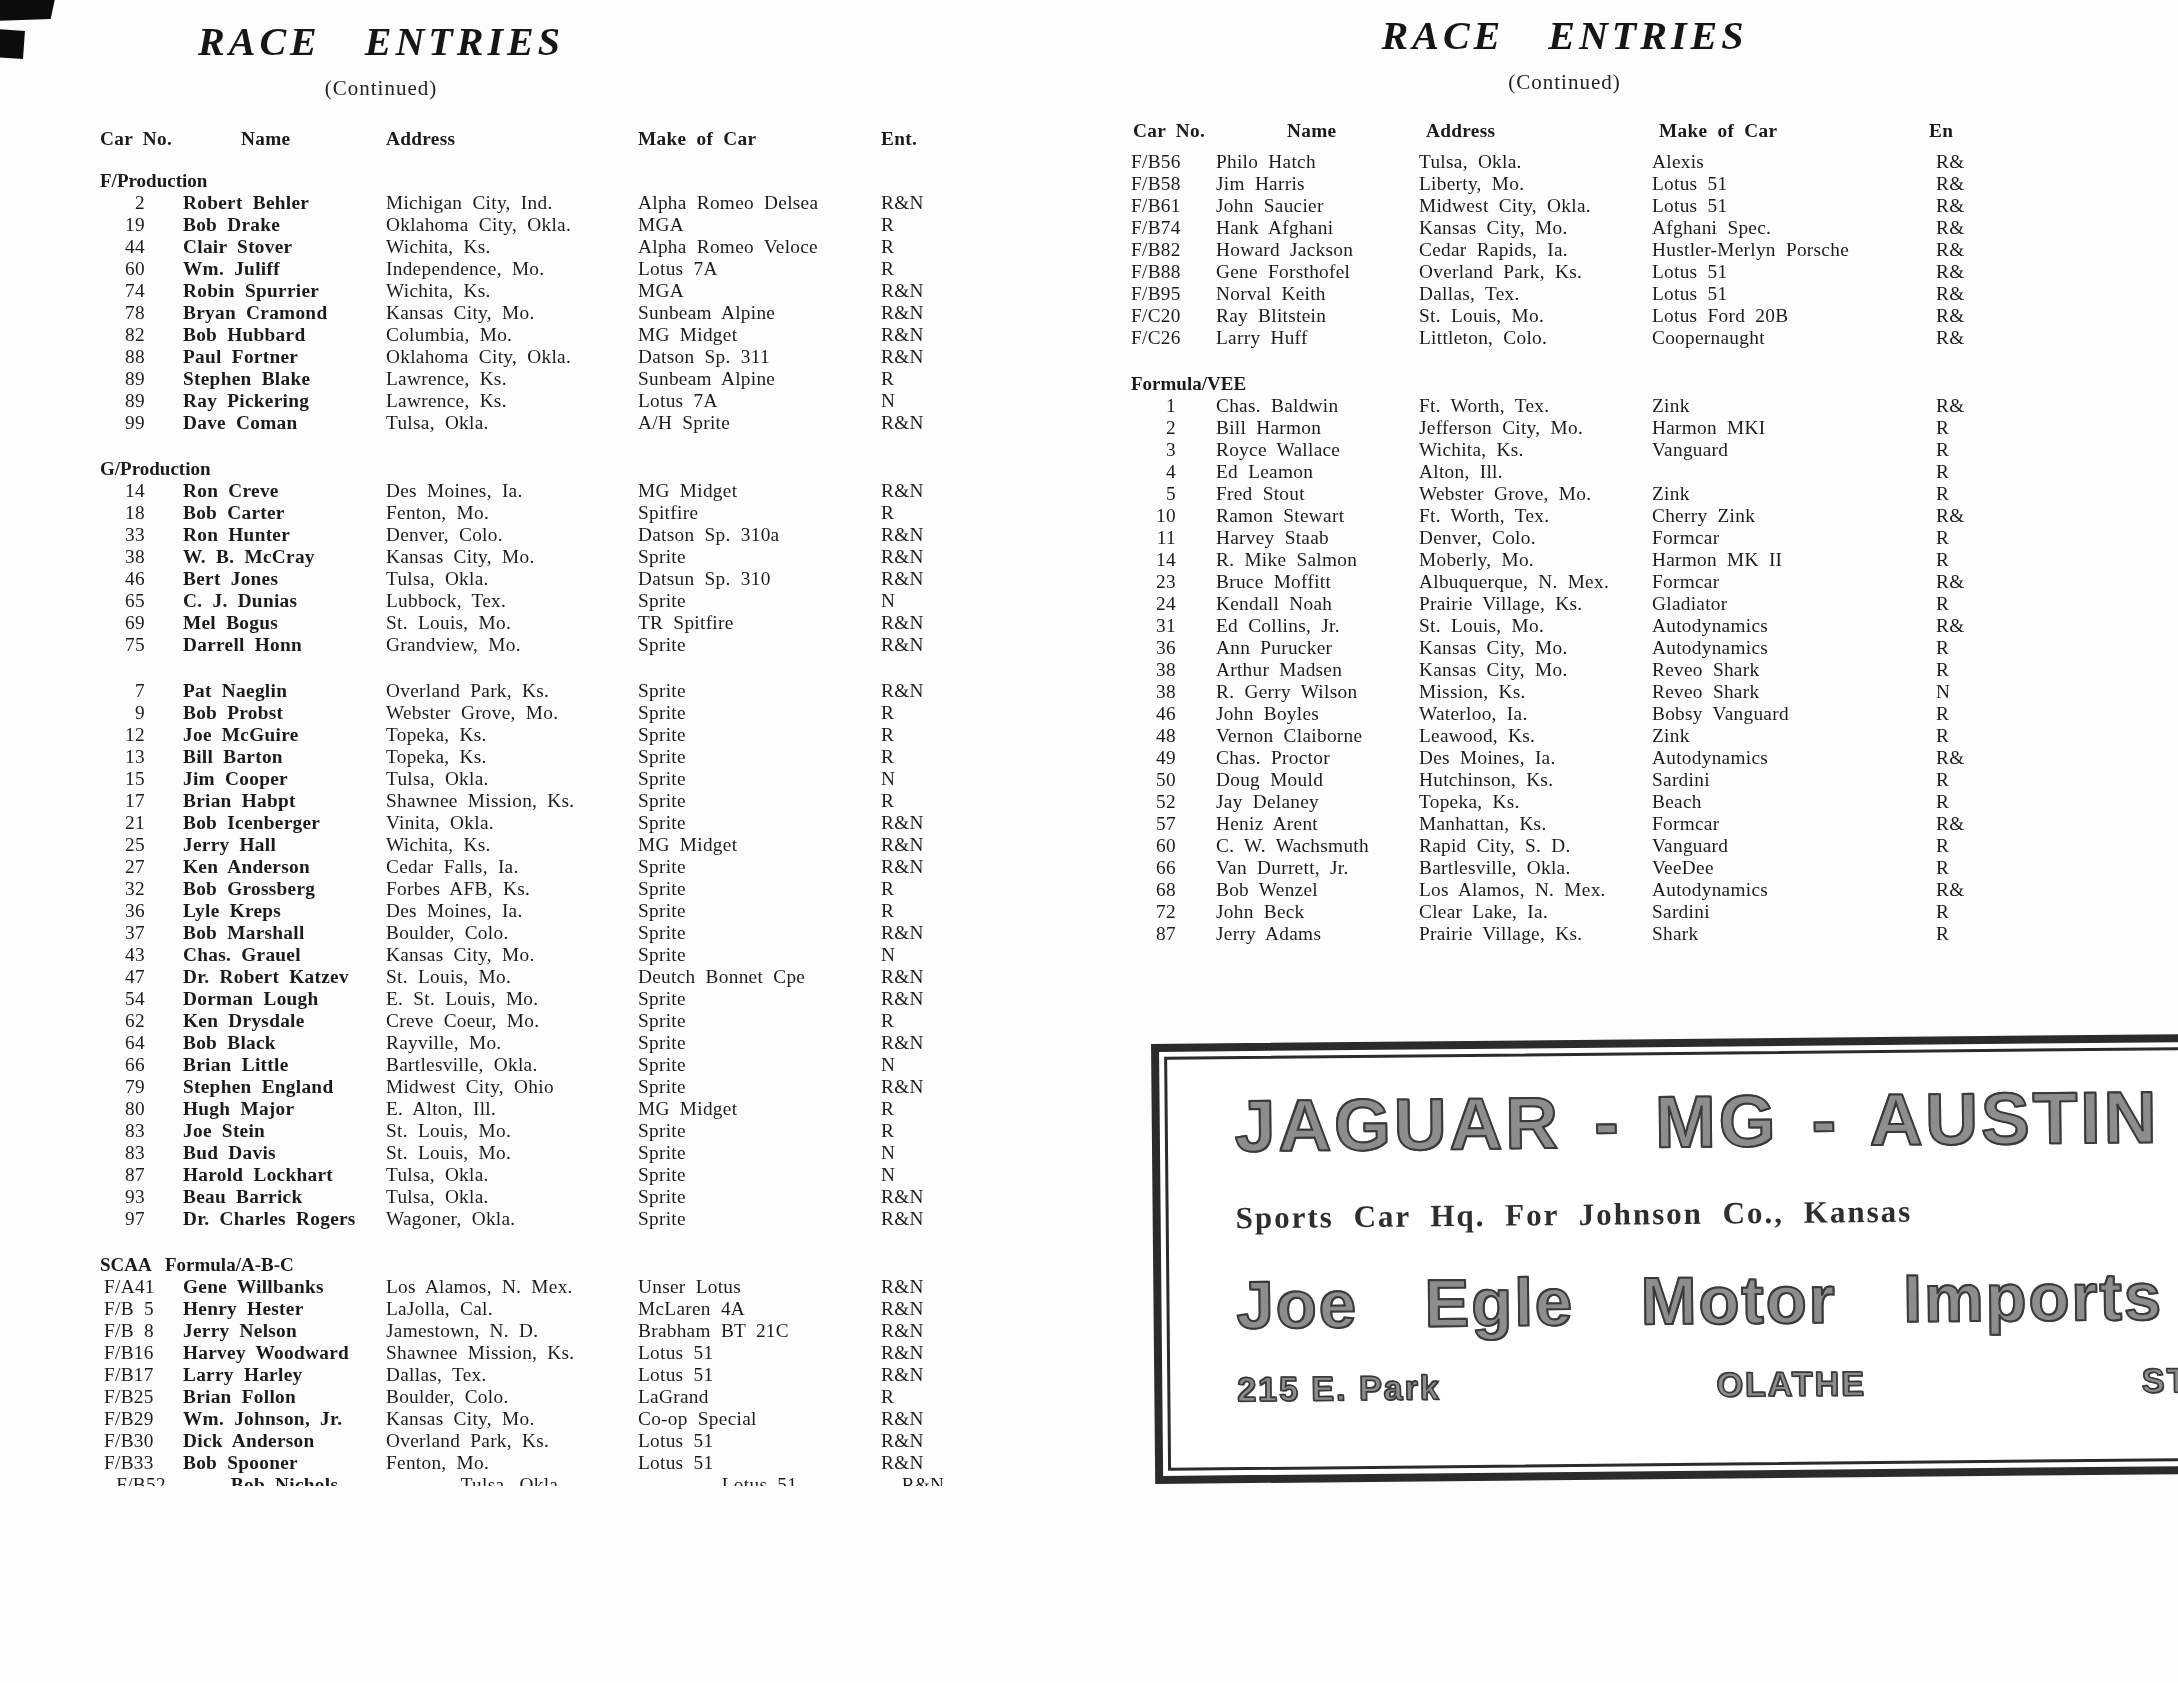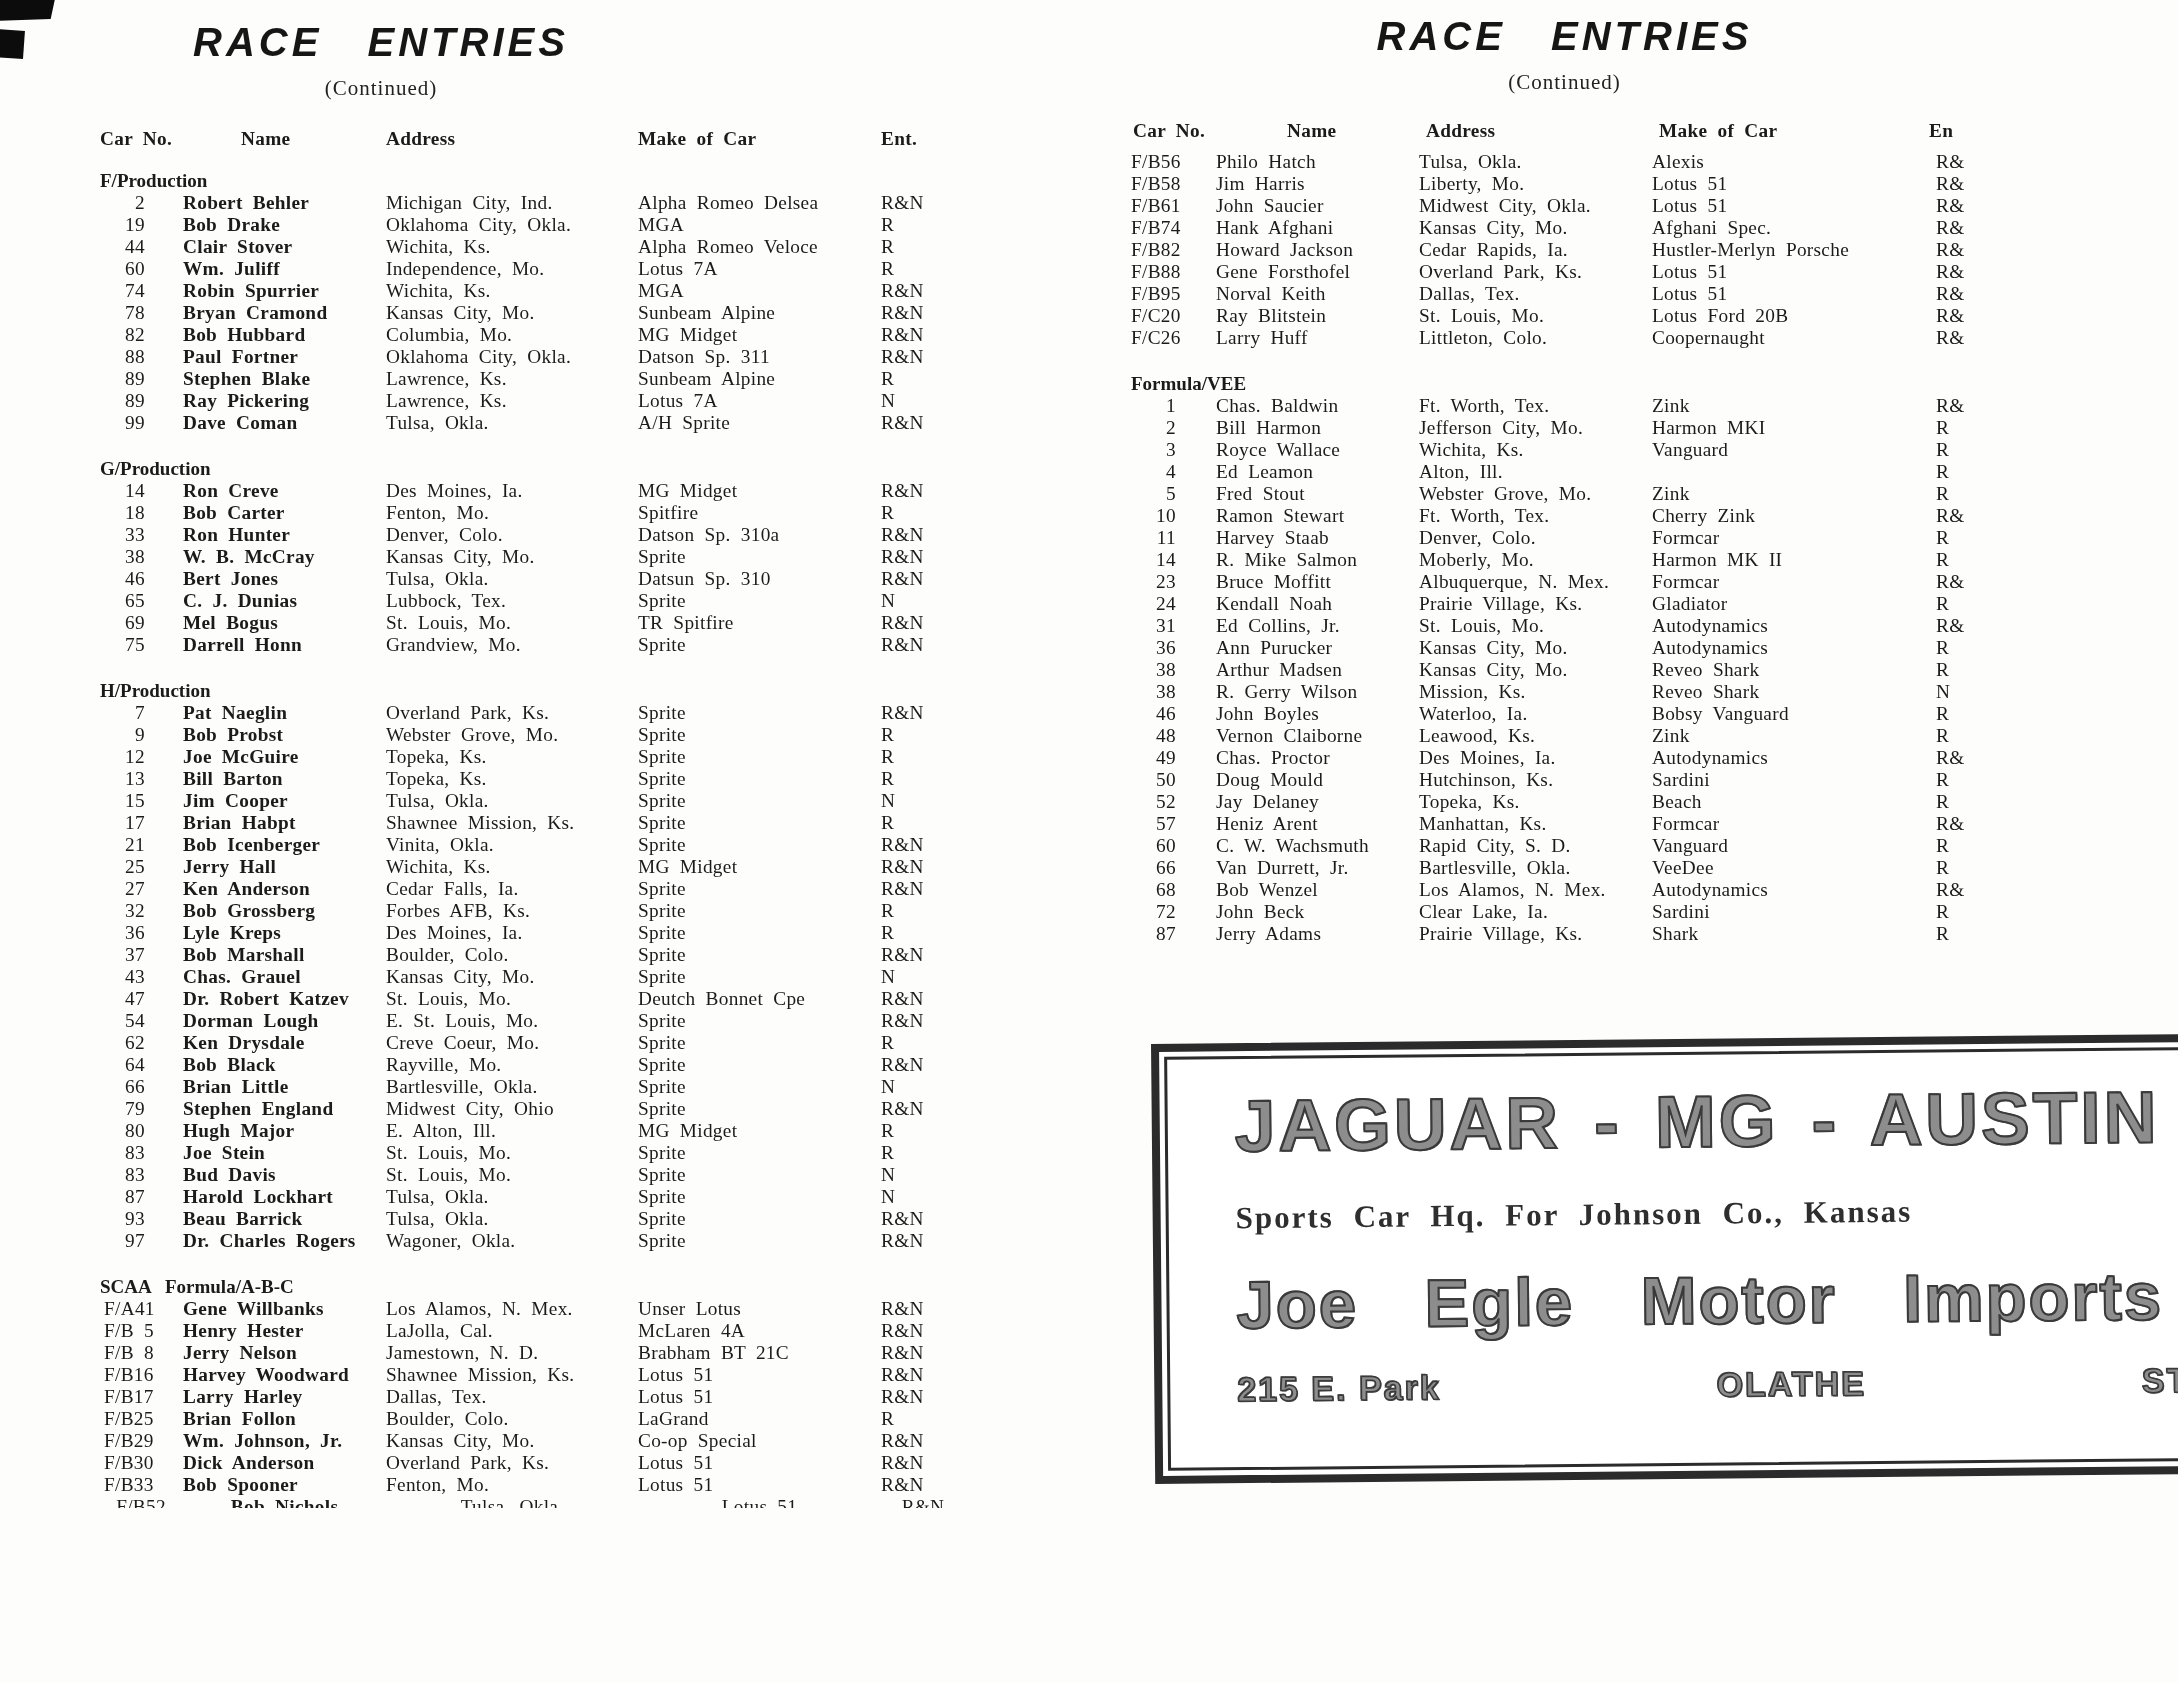--- a/index.html
+++ b/index.html
@@ -13,21 +13,21 @@
   .artifact.a2{left:-6px;top:30px;width:30px;height:28px;transform:rotate(4deg);}
 
   .page{position:absolute;}
   .pg-left{left:74px;top:20px;width:891px;}
   .pg-right{left:1129px;top:14px;width:891px;}
 
   .title-wrap{text-align:center;}
   .pg-left .title-wrap{width:614px;}
   .pg-right .title-wrap{width:871px;}
   .title{
-    font-family:Liberation Sans, sans-serif;
+    font-family:Liberation Serif, serif;
     font-style:italic;font-weight:bold;
     font-size:40px;line-height:44px;
     letter-spacing:4px;word-spacing:30px;
     color:#161616;
   }
   .subtitle{margin-top:12px;font-size:21px;line-height:24px;letter-spacing:1px;color:#222;}
 
   .row{display:grid;height:22px;line-height:22px;font-size:19.3px;}
   .pg-left .row{grid-template-columns:104px 208px 252px 243px 84px;}
   .pg-right .row{grid-template-columns:87px 203px 233px 277px 69px;}
@@ -234,21 +234,20 @@
         </div>
         <div class="row">
           <div class="cell c-no num">75</div>
           <div class="cell c-name">Darrell Honn</div>
           <div class="cell c-addr">Grandview, Mo.</div>
           <div class="cell c-make">Sprite</div>
           <div class="cell c-ent">R&amp;N</div>
         </div>
       </div>
       <div class="section">
-        <div class="section-label">H/Production</div>
         <div class="row">
           <div class="cell c-no num">7</div>
           <div class="cell c-name">Pat Naeglin</div>
           <div class="cell c-addr">Overland Park, Ks.</div>
           <div class="cell c-make">Sprite</div>
           <div class="cell c-ent">R&amp;N</div>
         </div>
         <div class="row">
           <div class="cell c-no num">9</div>
           <div class="cell c-name">Bob Probst</div>

